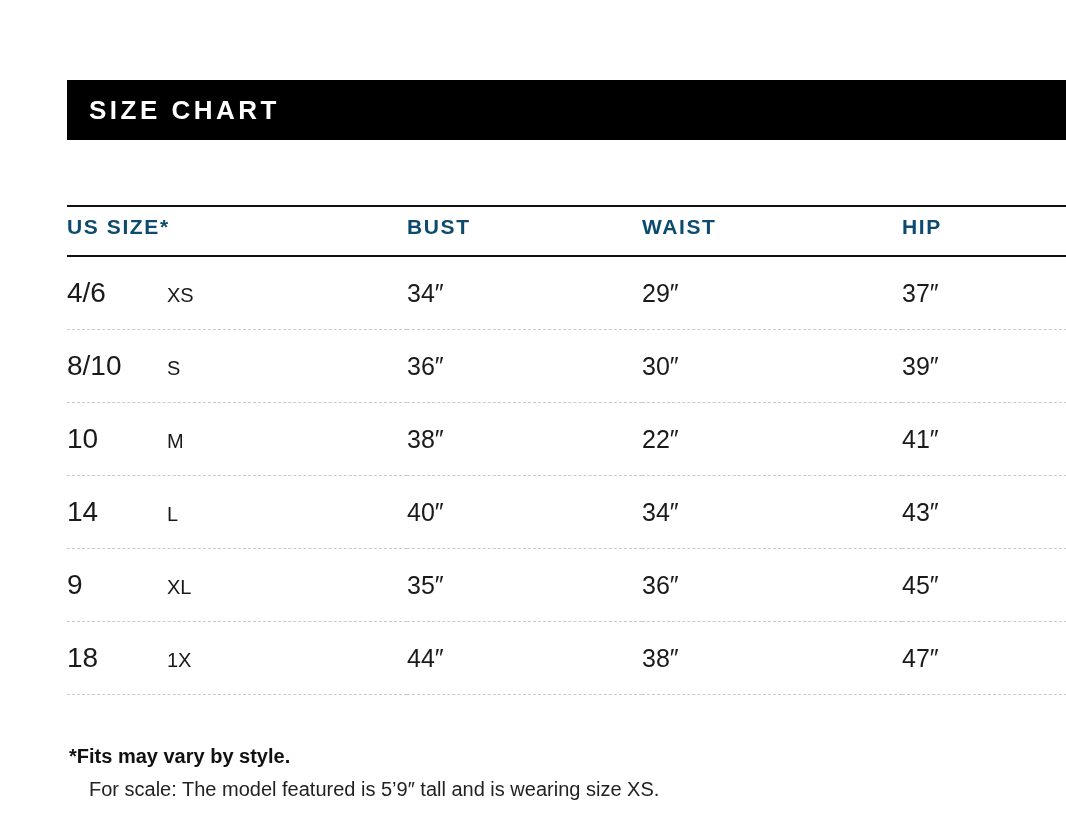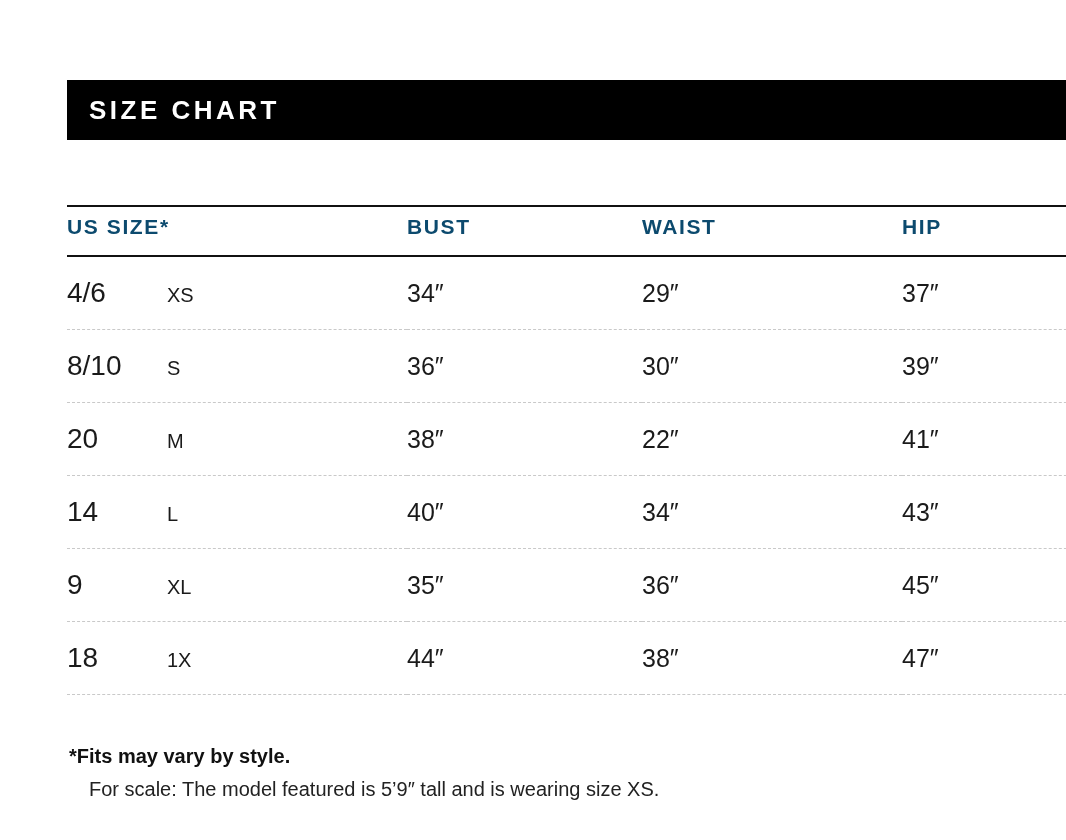--- a/index.html
+++ b/index.html
@@ -159,21 +159,21 @@
         <tr>
           <td class="cell-size">
             <span class="us-num">8/10</span><span class="letter">S</span>
           </td>
           <td class="cell-bust">36″</td>
           <td class="cell-waist">30″</td>
           <td class="cell-hip">39″</td>
         </tr>
         <tr>
           <td class="cell-size">
-            <span class="us-num">20</span><span class="letter">M</span>
+            <span class="us-num">10</span><span class="letter">M</span>
           </td>
           <td class="cell-bust">38″</td>
           <td class="cell-waist">22″</td>
           <td class="cell-hip">41″</td>
         </tr>
         <tr>
           <td class="cell-size">
             <span class="us-num">14</span><span class="letter">L</span>
           </td>
           <td class="cell-bust">40″</td>

